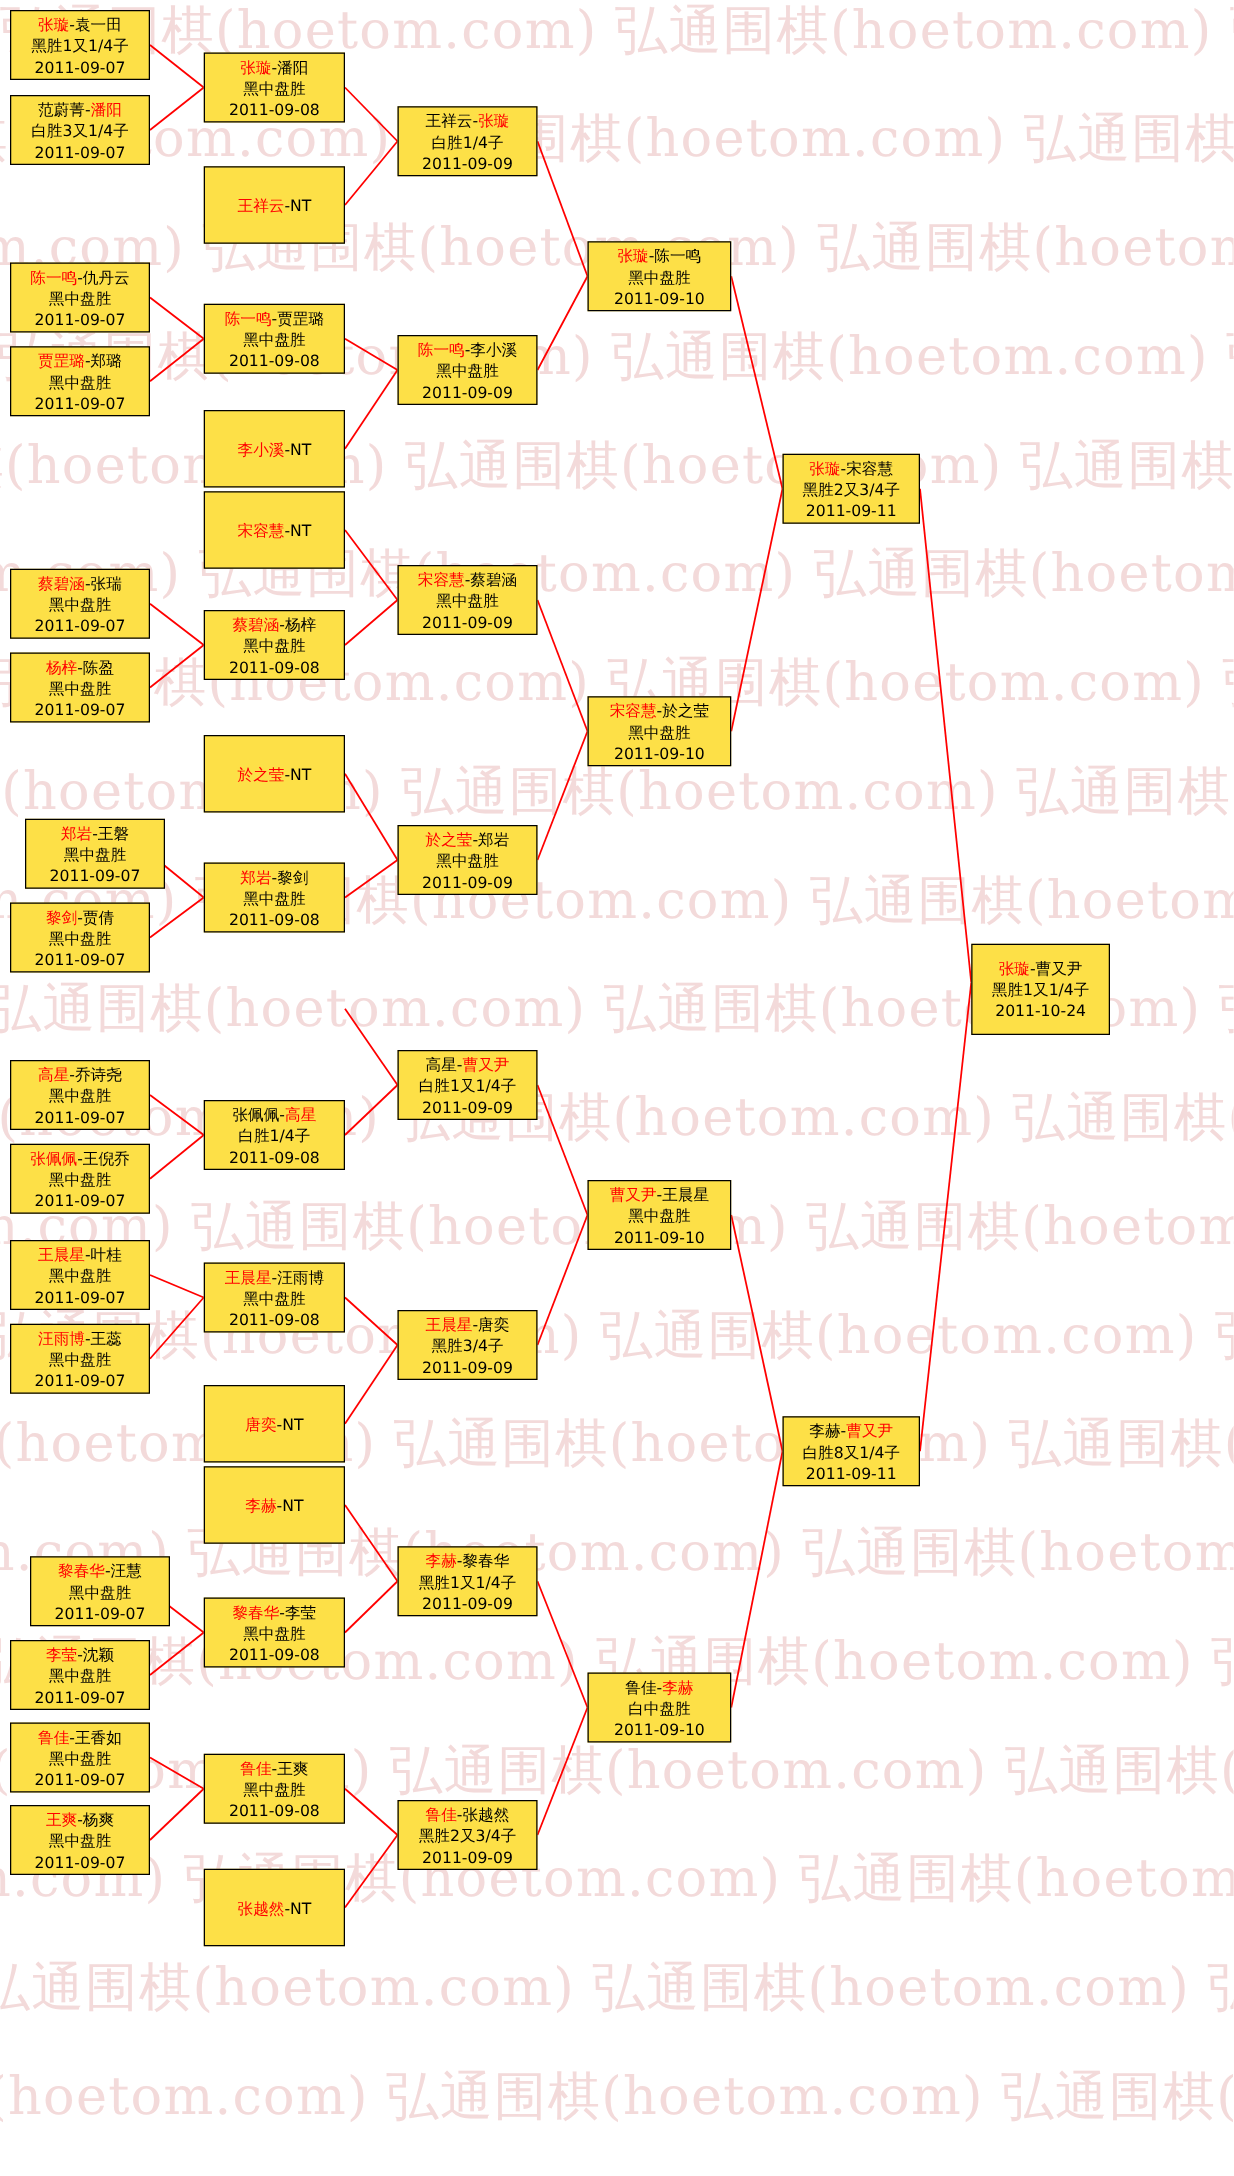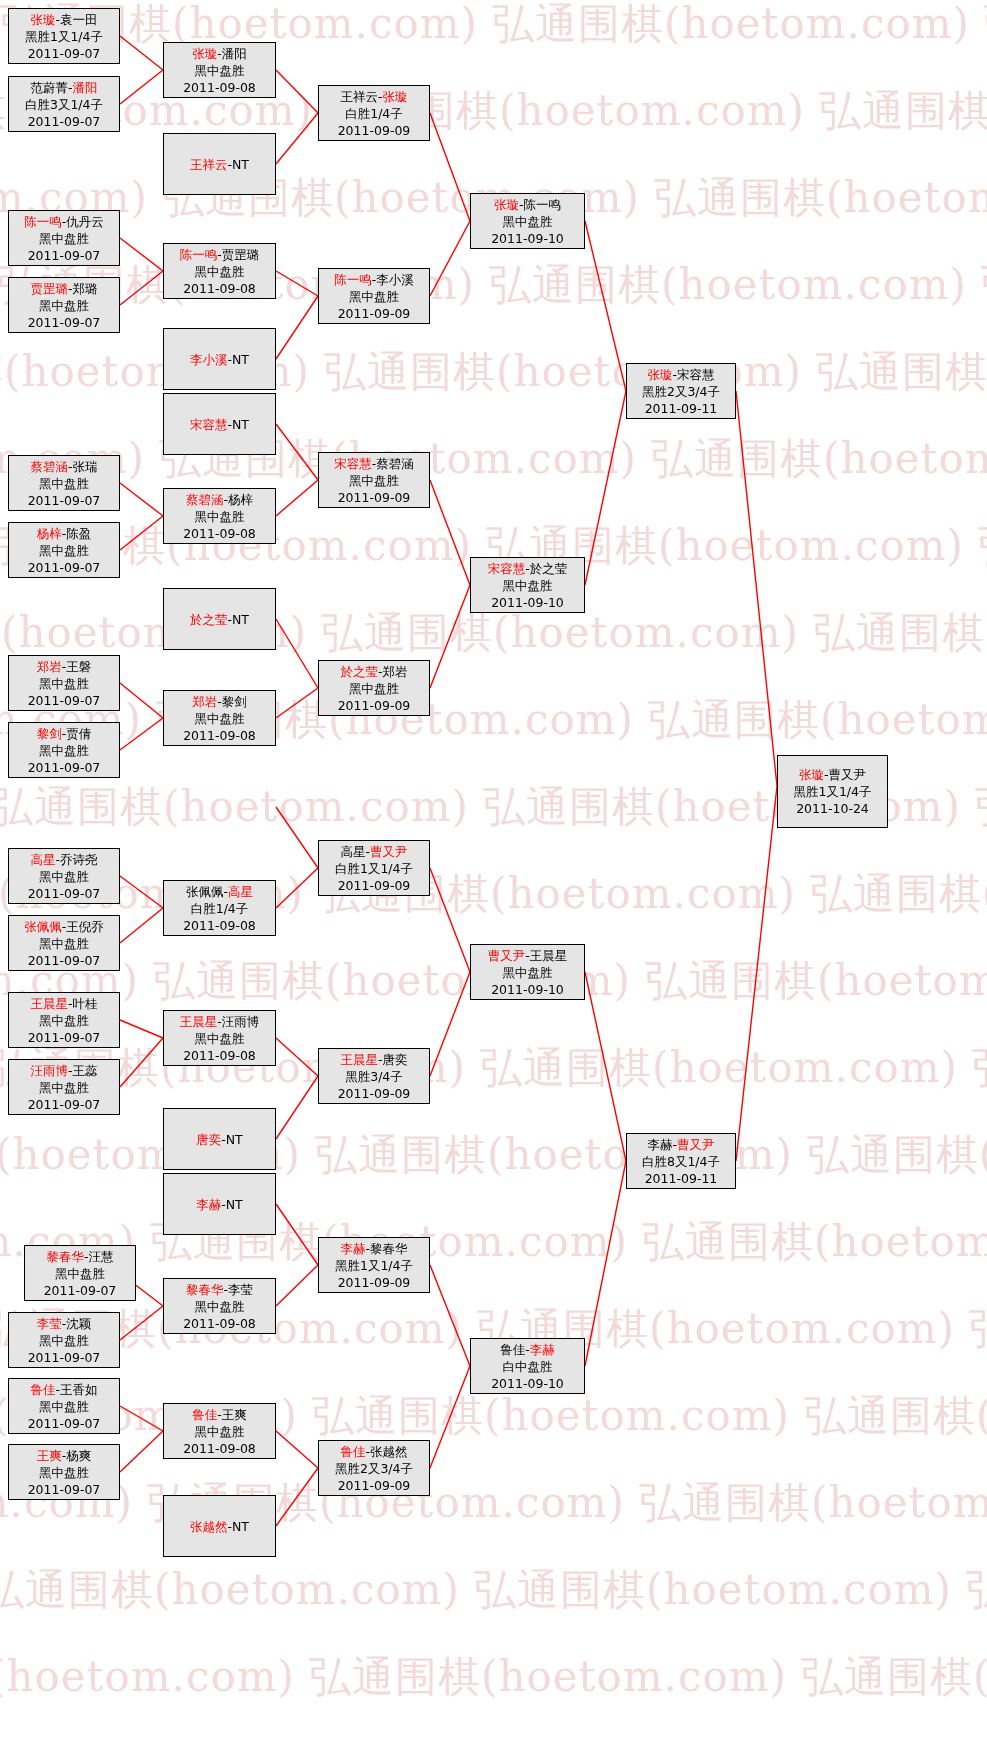--- a/index.html
+++ b/index.html
@@ -12,21 +12,21 @@
   #watermark-layer { position:absolute; inset:0; z-index:0; }
   .wm {
     position:absolute; white-space:nowrap;
     font-size:42px; letter-spacing:1px;
     font-family:"DejaVu Serif", serif;
   }
   #connector-layer { position:absolute; left:0; top:0; z-index:1; }
   #boxes { position:absolute; inset:0; z-index:2; }
   .box {
     position:absolute; width:112px; height:56px;
-    background:#e5e5e5; border:1px solid #000000;
+    background:#fde047; border:1px solid #000000;
     display:flex; flex-direction:column; justify-content:center; align-items:center;
     font-size:12.5px; line-height:17px; text-align:center; color:#000000;
   }
   .box.nt { height:62px; }
   .bline { white-space:nowrap; }
   .red { color:var(--accent, #ff0000); }
 </style>
 </head>
 <body>
 
@@ -166,21 +166,21 @@
     <div class="box" style="left:8px;top:455px;width:112px">
         <div class="bline btitle"><span></span><span class="red">蔡碧涵</span><span>-张瑞</span></div>
         <div class="bline">黑中盘胜</div>
         <div class="bline">2011-09-07</div>
       </div>
     <div class="box" style="left:8px;top:522px;width:112px">
         <div class="bline btitle"><span></span><span class="red">杨梓</span><span>-陈盈</span></div>
         <div class="bline">黑中盘胜</div>
         <div class="bline">2011-09-07</div>
       </div>
-    <div class="box" style="left:8px;top:655px;width:112px">
+    <div class="box" style="left:20px;top:655px;width:112px">
         <div class="bline btitle"><span></span><span class="red">郑岩</span><span>-王磐</span></div>
         <div class="bline">黑中盘胜</div>
         <div class="bline">2011-09-07</div>
       </div>
     <div class="box" style="left:8px;top:722px;width:112px">
         <div class="bline btitle"><span></span><span class="red">黎剑</span><span>-贾倩</span></div>
         <div class="bline">黑中盘胜</div>
         <div class="bline">2011-09-07</div>
       </div>
     <div class="box" style="left:8px;top:848px;width:112px">

